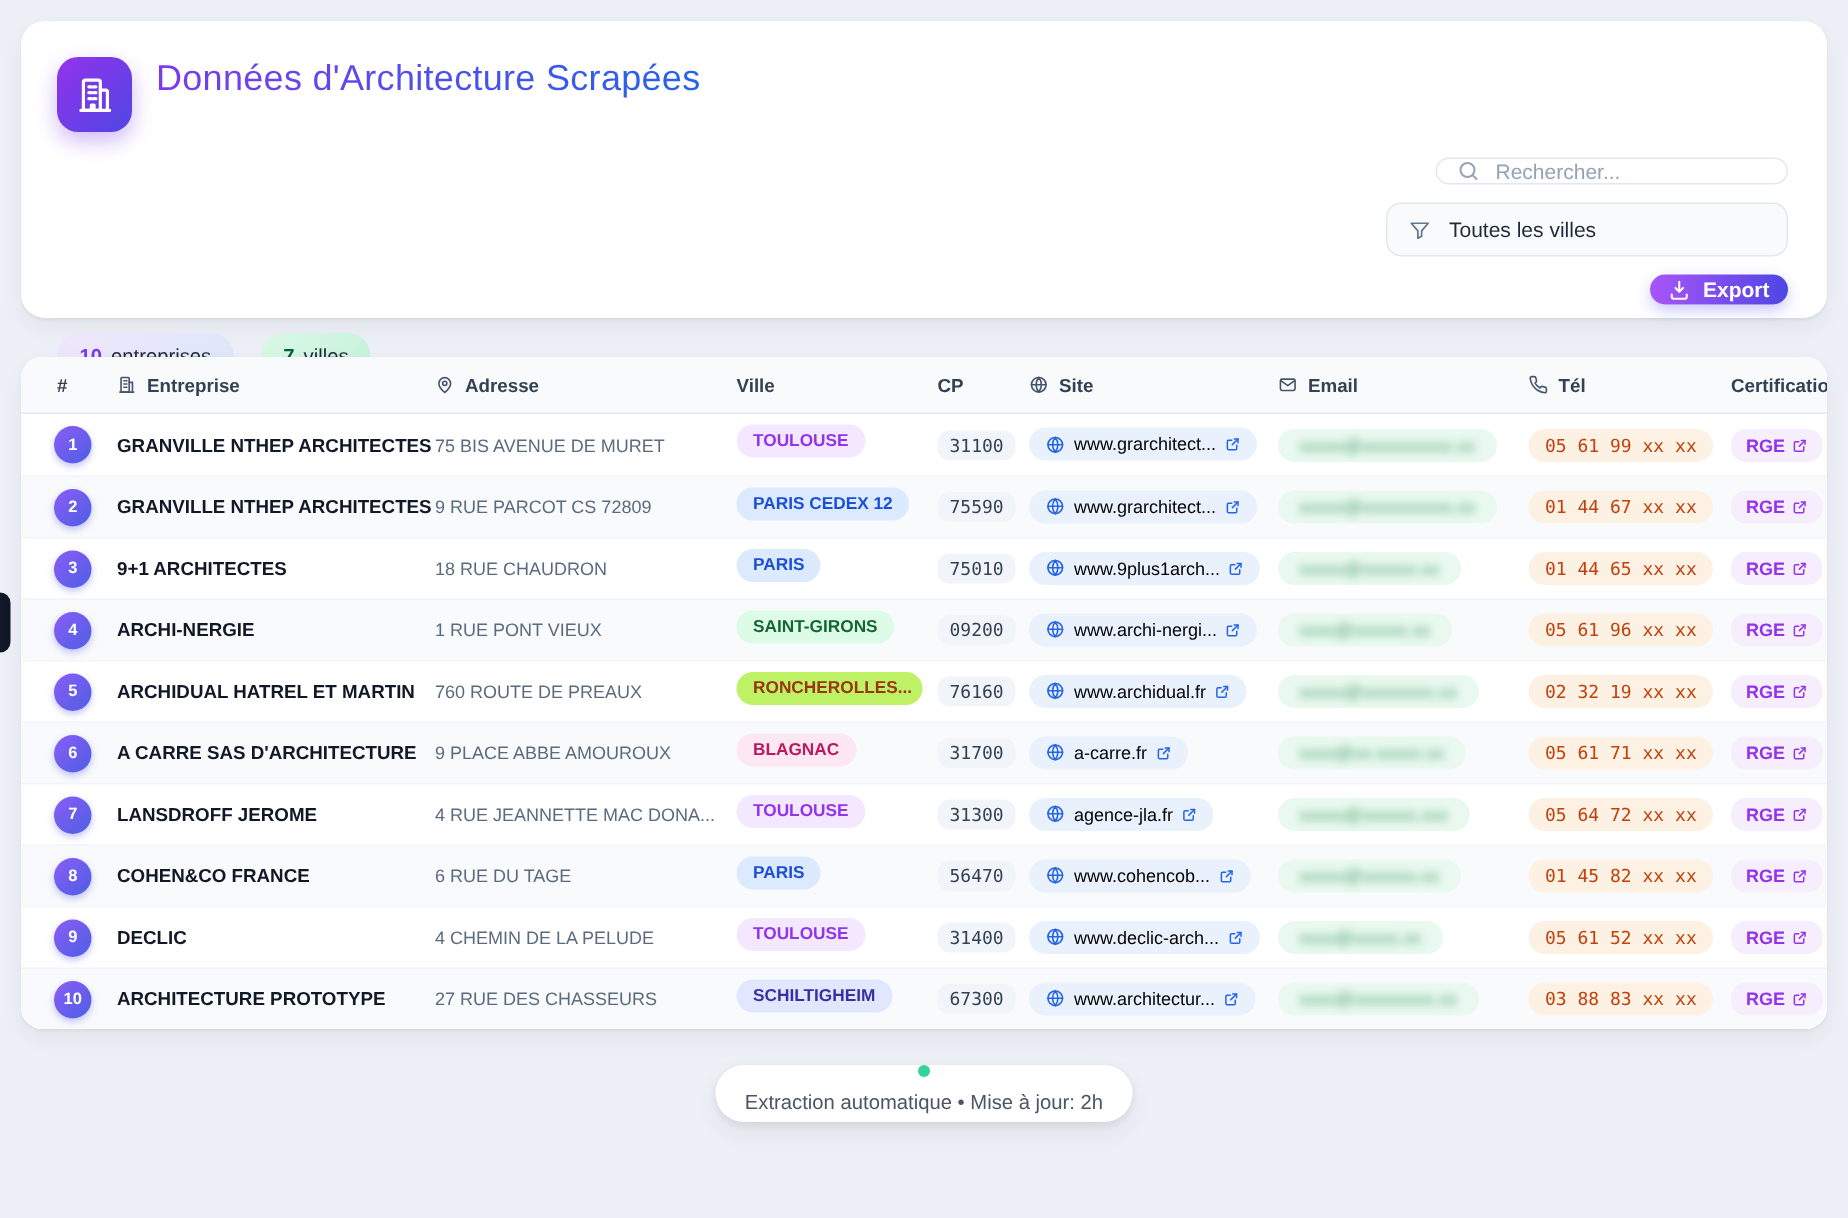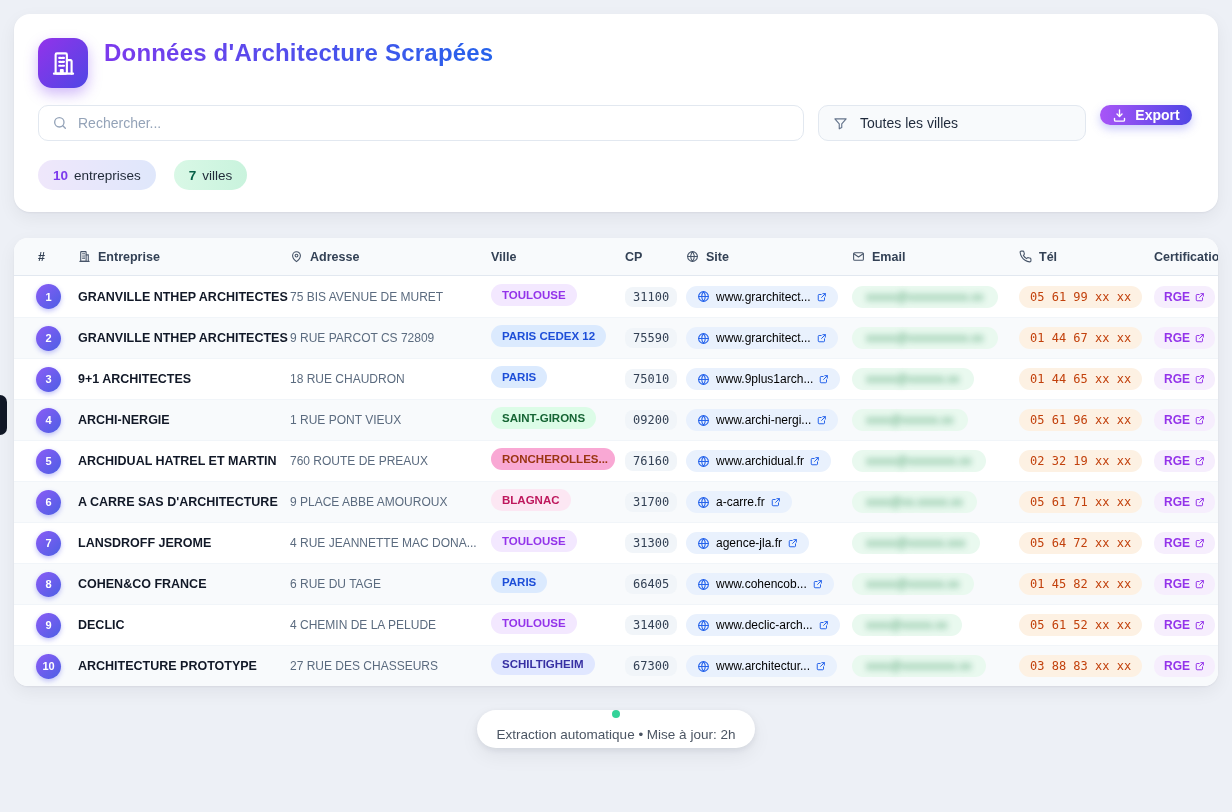--- a/index.html
+++ b/index.html
@@ -19,27 +19,27 @@
     box-shadow:0 1px 2px rgba(15,23,42,.05), 0 6px 18px rgba(15,23,42,.06);
   }
   .header-top { display:flex; align-items:flex-start; gap:16px; padding:24px 24px 0 24px; }
   .app-icon {
     width:50px; height:50px; border-radius:14px; flex:none;
     background:linear-gradient(135deg,var(--accent-purple,#9333ea),var(--accent-blue,#4f46e5));
     display:flex; align-items:center; justify-content:center;
     box-shadow:0 6px 14px rgba(124,58,237,.35);
   }
   .page-title {
-    font-size:24px; font-weight:700; letter-spacing:.2px; margin-top:1px;
+    font-size:24px; font-weight:400; letter-spacing:.2px; margin-top:1px;
     background:linear-gradient(90deg,#7c3aed,#2563eb);
     -webkit-background-clip:text; background-clip:text; color:transparent;
   }
   .page-subtitle { font-size:13.5px; color:#52525b; margin-top:6px; }
 
-  .controls-row { display:flex; align-items:flex-start; gap:12px; padding:17px 26px 0 24px; }
+  .controls-row { display:flex; align-items:flex-end; gap:12px; padding:17px 26px 0 24px;flex-direction:column; }
   .search-box {
     flex:1; height:36px; display:flex; align-items:center; gap:10px;
     border:1px solid #e2e8f0; border-radius:10px; background:#fff; padding:0 13px;
   }
   .search-box input {
     border:none; outline:none; flex:1; font-size:14px; color:#1e293b;
     font-family:"Liberation Sans", sans-serif; background:transparent;
   }
   .search-box input::placeholder { color:#94a3b8; }
   .filter-box {
@@ -422,21 +422,21 @@
         </span>
       </a>
     </div>
   </div>
       <div class="grid-cols row">
     <div>
           <div class="num-badge">5</div>
         </div>
     <div class="company">ARCHIDUAL HATREL ET MARTIN</div>
     <div class="address">760 ROUTE DE PREAUX</div>
-    <div><span class="city-pill" style="background: #f9a8d4; color: rgb(154, 52, 18);">RONCHEROLLES...</span></div>
+    <div><span class="city-pill" style="background: #bef264; color: rgb(154, 52, 18);">RONCHEROLLES...</span></div>
     <div><span class="cp-pill mono">76160</span></div>
     <div>
       <a class="site-pill">
         <span>
           <svg width="13" height="13" viewBox="0 0 24 24" fill="none" stroke="#2563eb" stroke-width="2" stroke-linecap="round">
             <circle cx="12" cy="12" r="9"></circle>
                 <path d="M3 12h18M12 3a14 14 0 0 1 0 18M12 3a14 14 0 0 0 0 18"></path>
           </svg>
         </span>
         <span>www.archidual.fr</span>
@@ -546,21 +546,21 @@
       </a>
     </div>
   </div>
       <div class="grid-cols row alt">
     <div>
           <div class="num-badge">8</div>
         </div>
     <div class="company">COHEN&amp;CO FRANCE</div>
     <div class="address">6 RUE DU TAGE</div>
     <div><span class="city-pill" style="background: rgb(219, 234, 254); color: rgb(29, 78, 216);">PARIS</span></div>
-    <div><span class="cp-pill mono">66405</span></div>
+    <div><span class="cp-pill mono">56470</span></div>
     <div>
       <a class="site-pill">
         <span>
           <svg width="13" height="13" viewBox="0 0 24 24" fill="none" stroke="#2563eb" stroke-width="2" stroke-linecap="round">
             <circle cx="12" cy="12" r="9"></circle>
                 <path d="M3 12h18M12 3a14 14 0 0 1 0 18M12 3a14 14 0 0 0 0 18"></path>
           </svg>
         </span>
         <span>www.cohencob...</span>
         <span>

